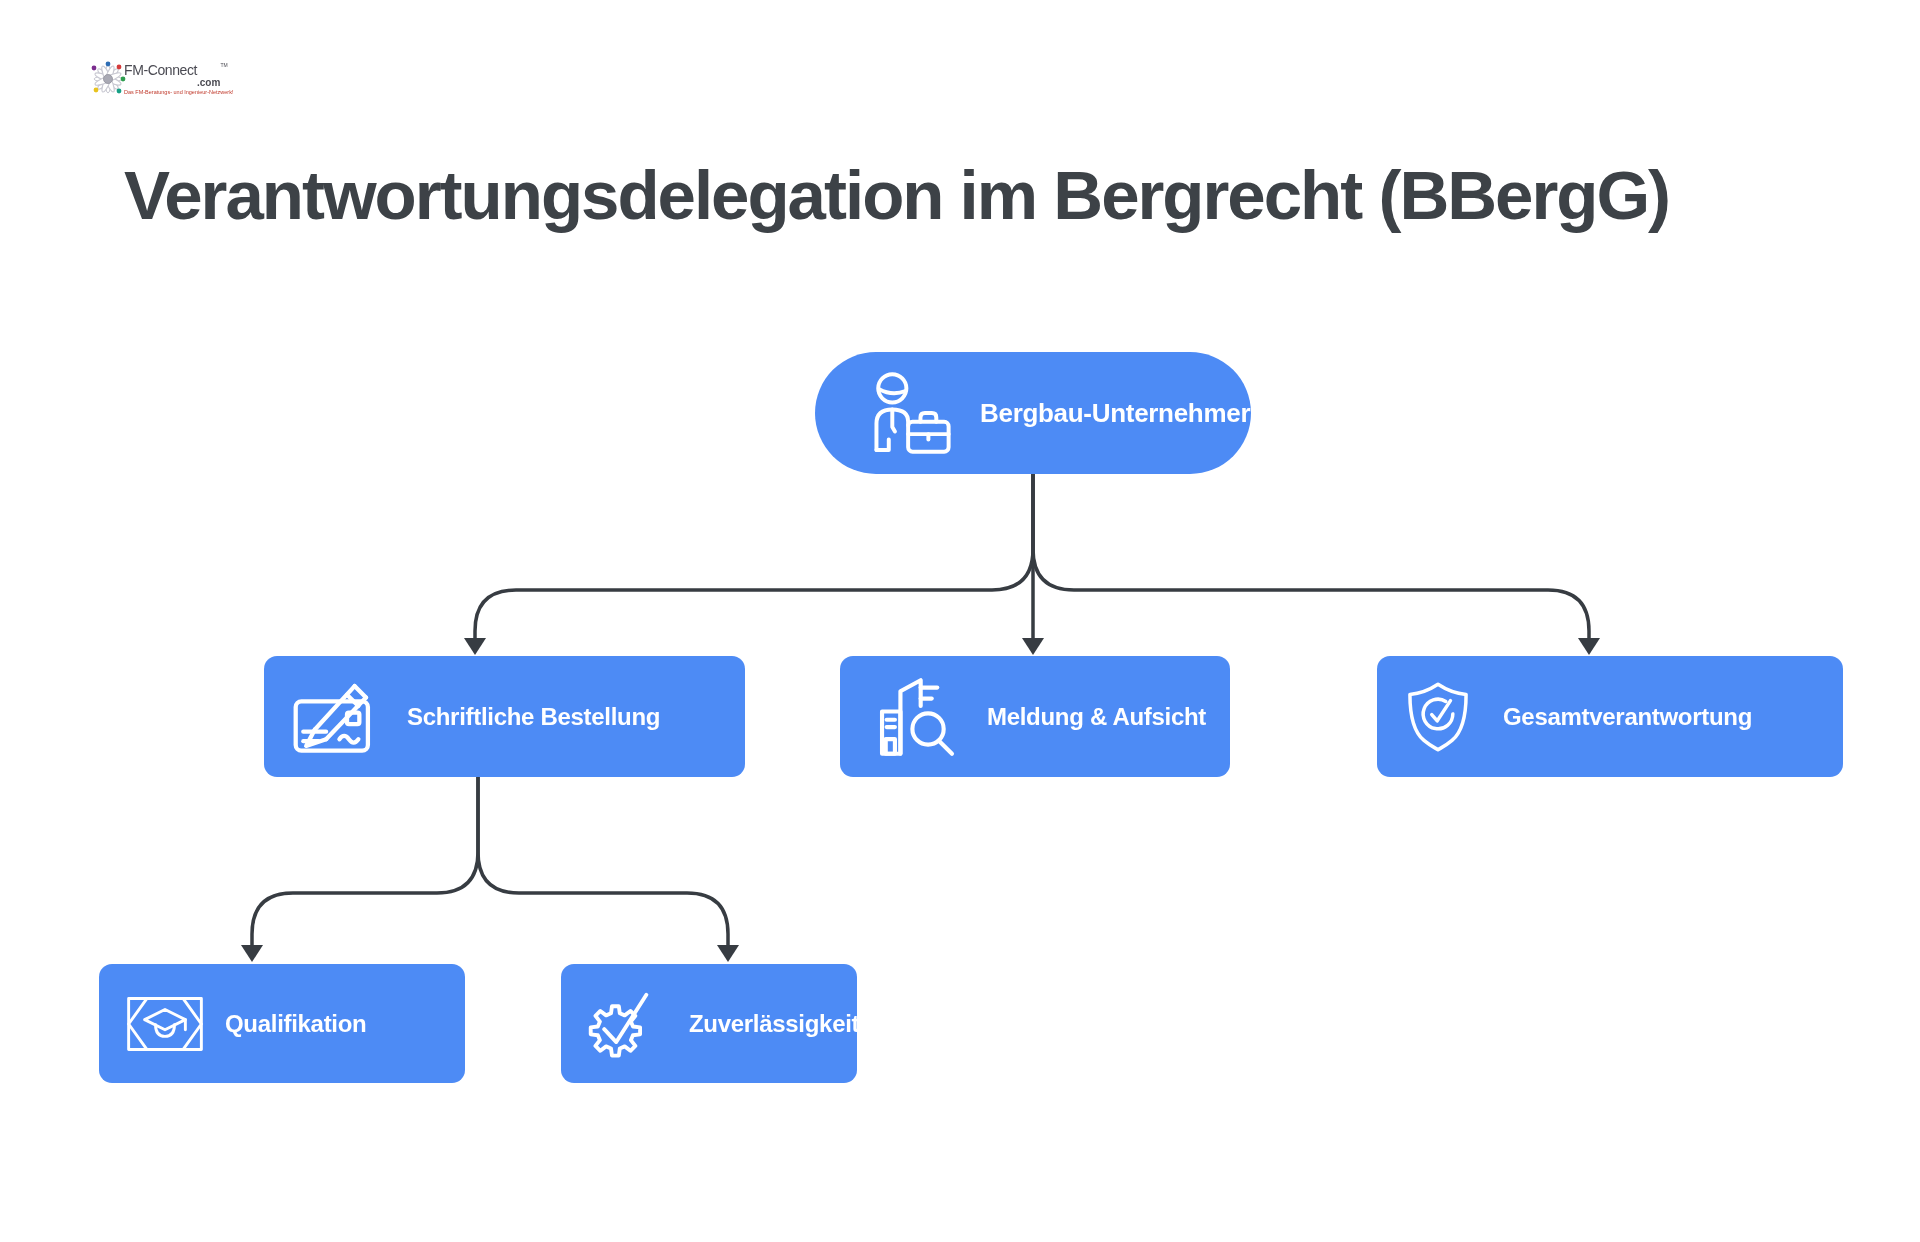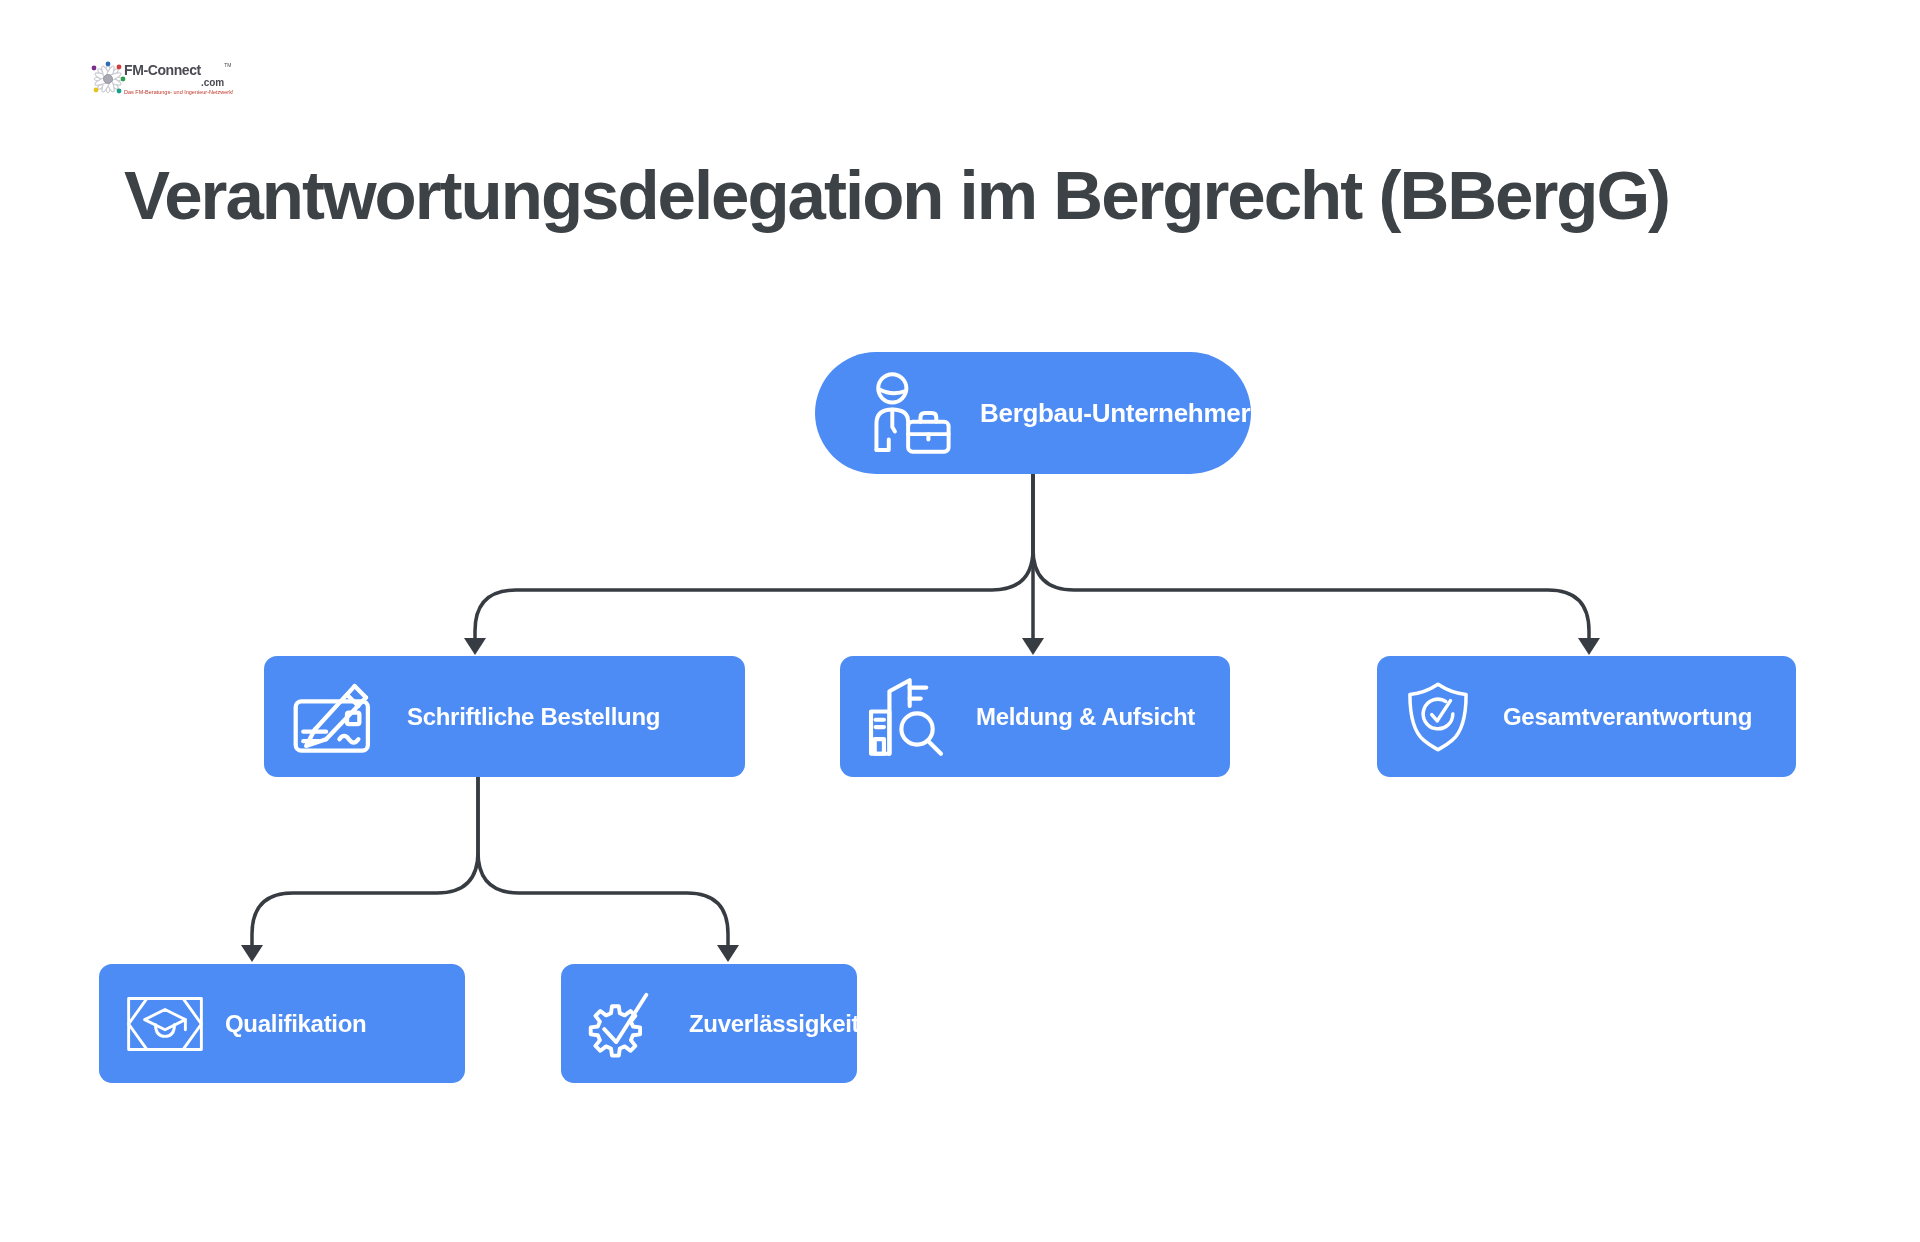--- a/index.html
+++ b/index.html
@@ -6,41 +6,41 @@
   .canvas{
     position:relative;width:1920px;height:1242px;background:#ffffff;overflow:hidden;
     font-family:"Liberation Sans","DejaVu Sans",sans-serif;
   }
   .connectors{position:absolute;left:0;top:0;width:1920px;height:1242px;z-index:1;}
   
   .logo{position:absolute;left:86px;top:56px;width:160px;height:46px;z-index:3;display:flex;align-items:center;}
   .logo-burst{width:44px;height:44px;flex:0 0 auto;margin-right:-6px;}
   .logo-textcol{display:flex;flex-direction:column;line-height:1;}
   .logo-brandline{display:flex;align-items:flex-start;}
-  .logo-brand{font-size:14px;font-weight:700;color:#4a4a52;letter-spacing:-0.4px;}
+  .logo-brand{font-size:14px;font-weight:400;color:#4a4a52;letter-spacing:-0.4px;}
   .logo-suffix{font-size:10px;font-weight:700;color:#4a4a52;margin-top:15px;}
   .logo-tm{font-size:5px;color:#4a4a52;margin-top:0;}
   .logo-tagline{font-size:5.5px;color:#c0392b;margin-top:2px;white-space:nowrap;}
   
   .title{
     position:absolute;left:108px;top:140px;z-index:3;margin:16px;
     font-size:69px;font-weight:700;letter-spacing:-2px;color:#3d4247;white-space:nowrap;
   }
   
   .node{
     position:absolute;z-index:2;background:#4d8bf5;color:#ffffff;
     display:flex;align-items:center;box-sizing:border-box;
     font-weight:700;
   }
   .node .label{white-space:nowrap;letter-spacing:-0.3px;text-align:right;}
   .node svg{flex:0 0 auto;display:block;}
   .node-root{left:815px;top:352px;width:436px;height:122px;border-radius:61px;padding-left:42px;gap:26px;font-size:26px;}
   .node-a{left:264px;top:656px;width:481px;height:121px;border-radius:13px;padding-left:26px;gap:22px;font-size:24px;}
-  .node-b{left:840px;top:656px;width:390px;height:121px;border-radius:13px;padding-left:20px;gap:24px;font-size:24px;}
-  .node-c{left:1377px;top:656px;width:419px;height:121px;border-radius:13px;padding-left:22px;gap:26px;font-size:24px;}
+  .node-b{left:840px;top:656px;width:390px;height:121px;border-radius:13px;padding-left:31px;gap:24px;font-size:24px;}
+  .node-c{left:1377px;top:656px;width:466px;height:121px;border-radius:13px;padding-left:22px;gap:26px;font-size:24px;}
   .node-d{left:99px;top:964px;width:366px;height:119px;border-radius:13px;padding-left:26px;gap:20px;font-size:24px;}
   .node-e{left:561px;top:964px;width:296px;height:119px;border-radius:13px;padding-left:20px;gap:22px;font-size:24px;}
 </style>
 </head>
 <body>
 
 <div class="canvas">
 
   <svg class="connectors" viewBox="0 0 1920 1242" fill="none" stroke="#373c42" stroke-width="3.5" stroke-linecap="round">
 

